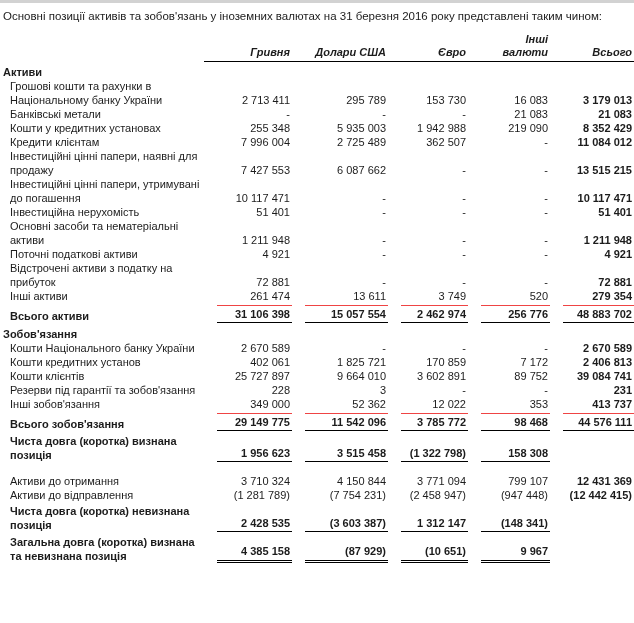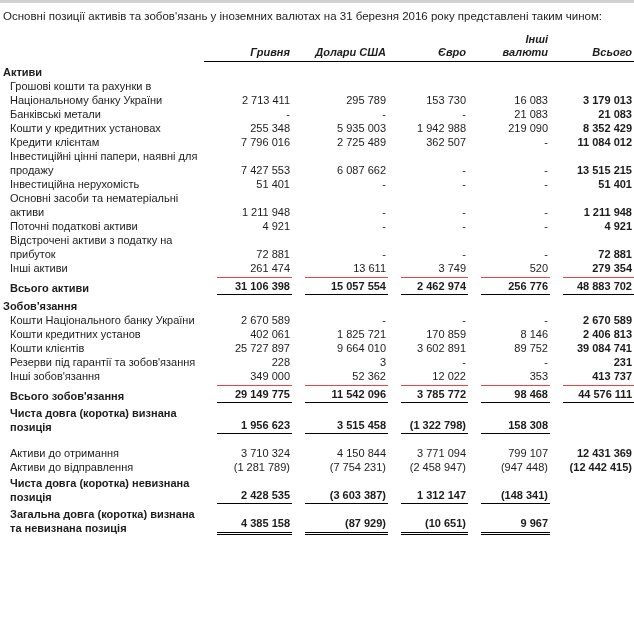--- a/index.html
+++ b/index.html
@@ -177,21 +177,21 @@
         <td class="num">
           <div class="seg">219 090</div>
         </td>
         <td class="num">
           <div class="seg bold">8 352 429</div>
         </td>
       </tr>
       <tr>
         <td class="label">Кредити клієнтам</td>
         <td class="num">
-          <div class="seg">7 796 016</div>
+          <div class="seg">7 996 004</div>
         </td>
         <td class="num">
           <div class="seg">2 725 489</div>
         </td>
         <td class="num">
           <div class="seg">362 507</div>
         </td>
         <td class="num">
           <div class="seg">-</div>
         </td>
@@ -208,20 +208,38 @@
           <div class="seg">6 087 662</div>
         </td>
         <td class="num">
           <div class="seg">-</div>
         </td>
         <td class="num">
           <div class="seg">-</div>
         </td>
         <td class="num">
           <div class="seg bold">13 515 215</div>
+        </td>
+      </tr>
+      <tr>
+        <td class="label">Інвестиційні цінні папери, утримувані до погашення</td>
+        <td class="num">
+          <div class="seg">10 117 471</div>
+        </td>
+        <td class="num">
+          <div class="seg">-</div>
+        </td>
+        <td class="num">
+          <div class="seg">-</div>
+        </td>
+        <td class="num">
+          <div class="seg">-</div>
+        </td>
+        <td class="num">
+          <div class="seg bold">10 117 471</div>
         </td>
       </tr>
       <tr>
         <td class="label">Інвестиційна нерухомість</td>
         <td class="num">
           <div class="seg">51 401</div>
         </td>
         <td class="num">
           <div class="seg">-</div>
         </td>
@@ -351,21 +369,21 @@
         <td class="num">
           <div class="seg">402 061</div>
         </td>
         <td class="num">
           <div class="seg">1 825 721</div>
         </td>
         <td class="num">
           <div class="seg">170 859</div>
         </td>
         <td class="num">
-          <div class="seg">8 146</div>
+          <div class="seg">7 172</div>
         </td>
         <td class="num">
           <div class="seg bold">2 406 813</div>
         </td>
       </tr>
       <tr>
         <td class="label">Кошти клієнтів</td>
         <td class="num">
           <div class="seg">25 727 897</div>
         </td>

